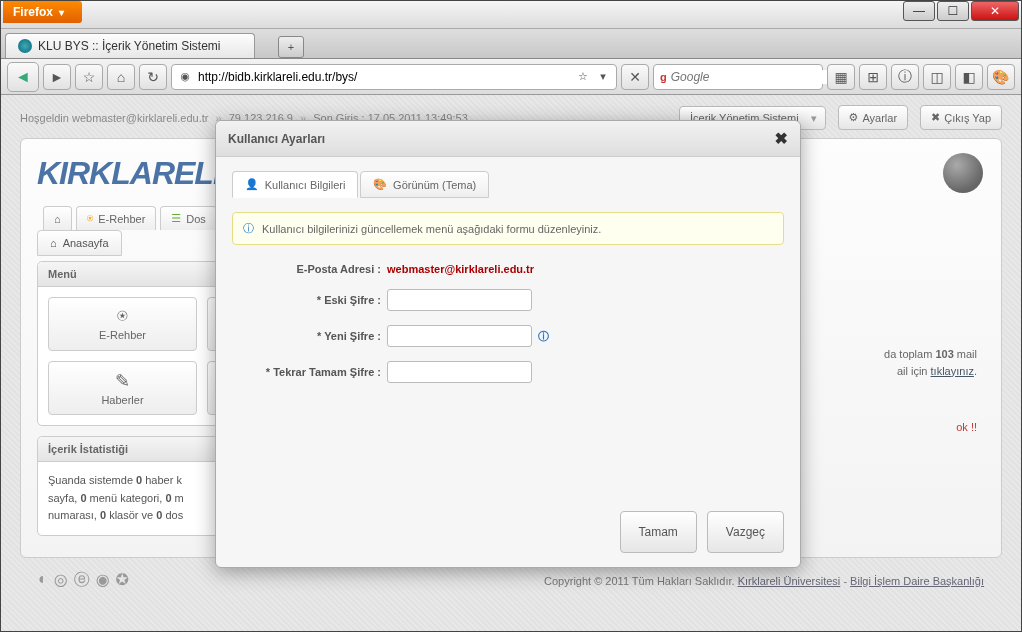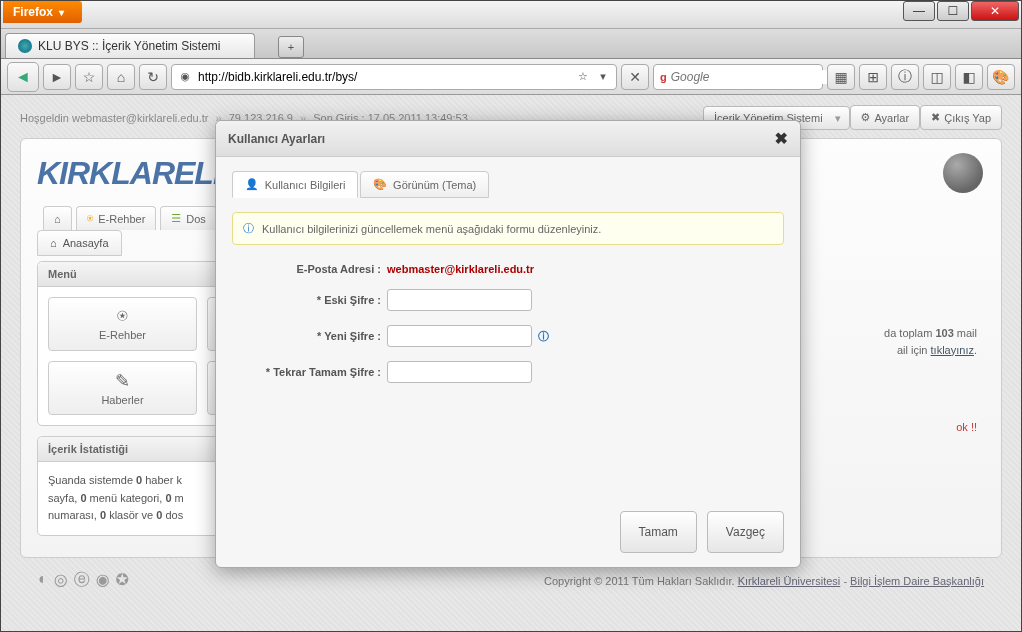--- a/index.html
+++ b/index.html
@@ -24,21 +24,21 @@
 .nav-btn.big { width: 32px; height: 30px; border-radius: 5px; font-size: 16px; color: #3a7; }
 .urlbar { flex: 1; height: 26px; border: 1px solid #aaa; border-radius: 4px; background: #fff; display: flex; align-items: center; padding: 0 6px; gap: 6px; }
 .urlbar input { border: none; flex: 1; font-size: 12px; outline: none; }
 .searchbar { width: 170px; height: 26px; border: 1px solid #aaa; border-radius: 4px; background: #fff; display: flex; align-items: center; padding: 0 6px; gap: 4px; }
 .searchbar input { border: none; flex: 1; font-size: 12px; font-style: italic; color: #888; outline: none; }
 
 
 .page { position: absolute; top: 94px; left: 0; right: 0; bottom: 0; background: repeating-linear-gradient(45deg,#e8e8e8,#e8e8e8 2px,#e2e2e2 2px,#e2e2e2 4px); padding: 10px 19px; }
 .topline { display: flex; align-items: center; justify-content: space-between; color: #888; font-size: 11px; margin-bottom: 8px; }
 .topline .sep { margin: 0 4px; color: #aaa; }
-.top-right { display: flex; align-items: center; gap: 0; }
+.top-right { display: flex; align-items: center; gap: 12px; }
 .gray-btn { border: 1px solid #bbb; border-radius: 4px; background: linear-gradient(#fff,#e6e6e6); padding: 5px 10px; color: #666; cursor: pointer; display: inline-flex; align-items: center; gap: 4px; font-size: 11px; }
 .dropdown { border: 1px solid #bbb; border-radius: 4px; background: linear-gradient(#fff,#e6e6e6); padding: 5px 26px 5px 10px; color: #666; position: relative; }
 .dropdown::after { content: '▾'; position: absolute; right: 8px; color: #999; }
 
 .wrap { background: linear-gradient(#fdfdfd,#f3f3f3); border: 1px solid #ccc; border-radius: 6px; padding: 10px 16px; min-height: 420px; position: relative; }
 .brand { font-family: Arial,sans-serif; font-size: 32px; font-weight: bold; font-style: italic; color: #4b73a5; letter-spacing: -1px; margin: 6px 0 14px; }
 .globe { position: absolute; top: 14px; right: 18px; width: 40px; height: 40px; background: radial-gradient(circle at 35% 30%, #aaa, #666 70%); border-radius: 50%; }
 
 .tabsrow { display: flex; gap: 4px; padding-left: 6px; }
 .ptab { border: 1px solid #ccc; border-bottom: none; border-radius: 4px 4px 0 0; padding: 5px 10px; background: linear-gradient(#fff, #eee); display: flex; align-items: center; gap: 5px; color: #666; }
@@ -48,21 +48,21 @@
 .panel { border: 1px solid #ccc; border-radius: 5px; background: #fff; margin-bottom: 10px; }
 .panel-hd { background: linear-gradient(#f5f5f5,#e4e4e4); padding: 6px 10px; font-weight: bold; color: #666; border-bottom: 1px solid #ccc; border-radius: 5px 5px 0 0; }
 .panel-bd { padding: 10px; }
 .anasayfa { border: 1px solid #ccc; border-radius: 4px 4px 0 0; background: linear-gradient(#fff,#eee); padding: 6px 12px; display: inline-flex; gap: 6px; margin-bottom: 6px; }
 
 .menu-grid { display: grid; grid-template-columns: 1fr 1fr; gap: 10px; }
 .menu-btn { border: 1px solid #ccc; border-radius: 4px; background: linear-gradient(#fff,#eee); padding: 8px; text-align: center; color: #666; }
 .menu-btn .ic { font-size: 18px; display: block; margin-bottom: 2px; }
 
 .rightcol { flex: 1; position: relative; }
-.mail-note { position: absolute; right: 8px; top: 64px; text-align: right; font-size: 11px; color: #666; line-height: 1.5; }
+.mail-note { position: absolute; right: 8px; top: 85px; text-align: right; font-size: 11px; color: #666; line-height: 1.5; }
 .mail-note a { color: #456; text-decoration: underline; }
 .red-note { position: absolute; right: 8px; top: 160px; color: #c33; }
 
 .footer { display: flex; justify-content: space-between; align-items: center; padding: 12px 18px; color: #777; font-size: 11px; }
 .footer a { color: #667; text-decoration: underline; }
 .foot-icons { display: flex; gap: 6px; color: #999; font-size: 16px; }
 .modal { position: absolute; left: 215px; top: 120px; width: 586px; background: #f6f6f6; border: 1px solid #aaa; border-radius: 6px; box-shadow: 0 4px 20px rgba(0,0,0,.35); }
 .modal-hd { background: linear-gradient(#f2f2f2,#dedede); padding: 8px 12px; border-bottom: 1px solid #ccc; border-radius: 6px 6px 0 0; display: flex; justify-content: space-between; align-items: center; font-weight: bold; color: #555; font-size: 12px; }
 .modal-close { font-size: 16px; font-weight: bold; color: #333; cursor: pointer; }
 .modal-bd { padding: 14px 16px; }

